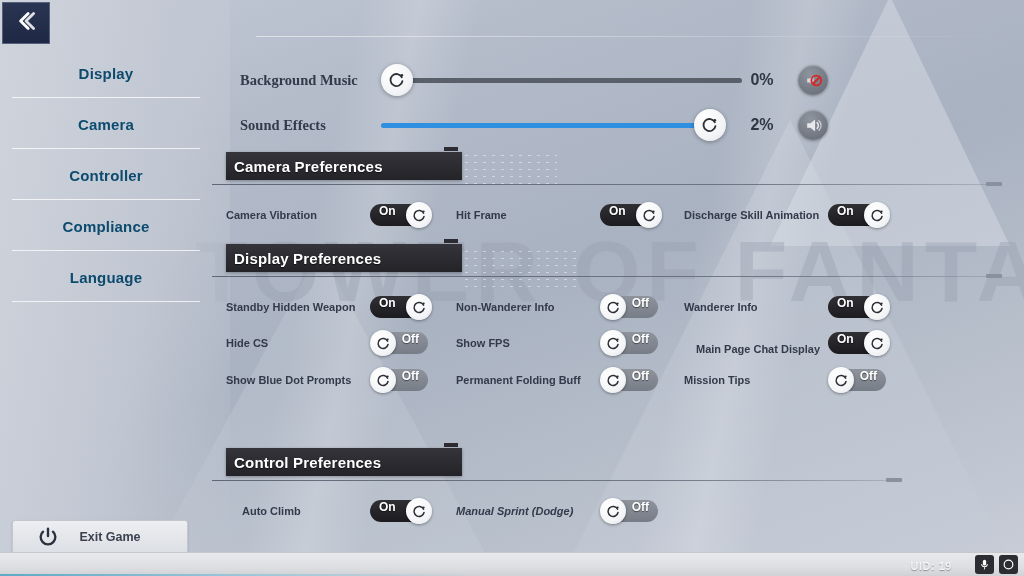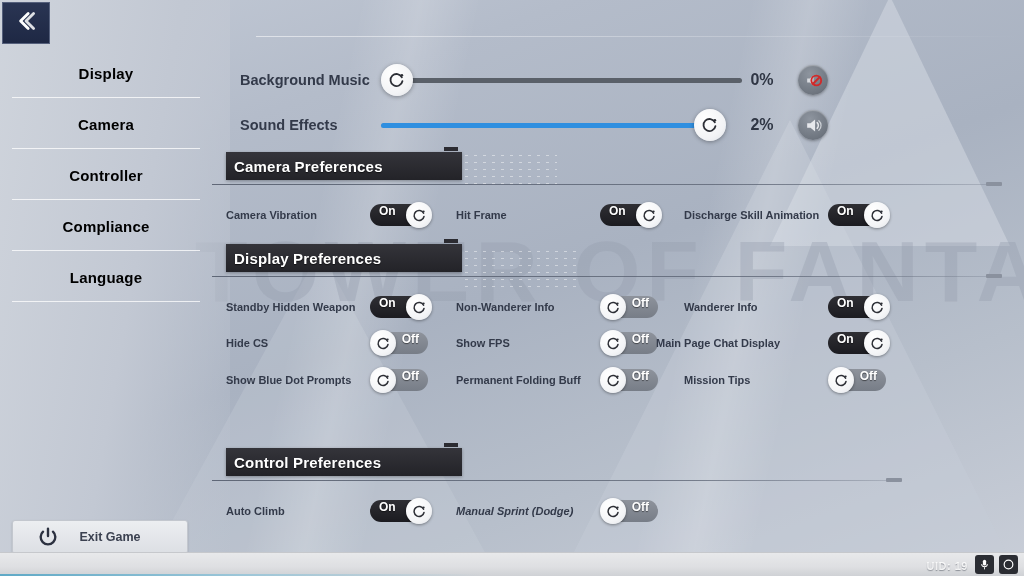--- a/index.html
+++ b/index.html
@@ -93,21 +93,21 @@
   }
 
   
   #sidebar { position:absolute; left:0; top:52px; width:212px; height:500px; z-index:4; }
   .nav-item {
     position:relative; height:42px; margin:0 10px 9px 10px;
     display:flex; align-items:center; justify-content:center;
     cursor:pointer;
   }
   .nav-item .nav-label {
-    font-size:15px; font-weight:bold; color:#000000; letter-spacing:.2px;
+    font-size:15px; font-weight:bold; color:#0c4a6e; letter-spacing:.2px;
   }
   .nav-item .nav-rule {
     position:absolute; left:2px; right:2px; bottom:-4px; height:1px;
     background:rgba(255,255,255,.75);
   }
   .nav-item.selected {
     background:linear-gradient(180deg,#2b3657 0%, #202a48 100%);
     border:1px solid #5c6789;
     border-radius:2px;
     box-shadow:0 1px 4px rgba(0,0,0,.28);
@@ -130,21 +130,21 @@
     flex:1; text-align:center; margin-right:26px;
     font-size:12.5px; font-weight:bold; color:#3b4150;
   }
 
   
   #main { position:absolute; left:212px; top:50px; right:0; bottom:24px; z-index:3; }
 
   .slider-row { position:absolute; left:14px; height:36px; display:flex; align-items:center; }
   .slider-row .sl-label {
     width:155px; font-size:14.5px; font-weight:bold; color:#333a4a;
-    text-align:left; padding-left:14px;
+    text-align:left; padding-left:14px;font-family:Liberation Serif, serif;
   }
   .track-wrap { position:relative; width:345px; height:22px; display:flex; align-items:center; }
   .track { position:absolute; height:5px; border-radius:3px; }
   .track-bg { left:0; right:0; background:rgba(120,128,142,.35); }
   .track-fill { left:0; }
   .knob {
     position:absolute; width:32px; height:32px; border-radius:50%;
     background:radial-gradient(circle at 35% 30%, #ffffff 0%, #f2f3f5 65%, #dfe1e6 100%);
     box-shadow:0 1px 4px rgba(0,0,0,.35);
     display:flex; align-items:center; justify-content:center;
@@ -219,21 +219,21 @@
   #bottom-bar {
     position:absolute; left:0; bottom:0; width:100%; height:24px; z-index:6;
     background:linear-gradient(180deg,#e8e9eb 0%, #dedfe2 60%, #cfd1d5 100%);
     border-top:1px solid #c6c8cc;
   }
   #bottom-bar .accent {
     position:absolute; left:0; bottom:0; width:480px; height:2px;
     background:linear-gradient(90deg,#5fa9c6,#9cc6d8,rgba(200,215,225,0));
   }
   #uid {
-    position:absolute; right:56px; bottom:4px;
+    position:absolute; right:72px; bottom:4px;
     font-size:11px; font-weight:bold; color:rgba(255,255,255,.85);
     text-shadow:0 1px 1px rgba(90,95,105,.6); letter-spacing:.5px;margin-top:32px;
   }
   .corner-ic {
     position:absolute; bottom:2px; width:19px; height:19px; border-radius:3px;
     display:flex; align-items:center; justify-content:center;
   }
   #mic-ic { right:30px; background:#2b2d33; }
   #circ-ic { right:6px; background:#2b2d33; }
   .corner-ic svg { width:13px; height:13px; }
@@ -460,21 +460,21 @@
         <div class="tg-pill">
           <span class="tg-txt">Off</span>
         </div>
         <div class="tg-knob">
           <svg viewBox="0 0 24 24" fill="none" stroke="#2d2f36" stroke-width="2.4" stroke-linecap="round">
             <path d="M18.5 8.4 A8 8 0 1 0 19.2 13.6"></path>
             <circle cx="18.6" cy="5.6" r="1.7" fill="#2d2f36" stroke="none"></circle>
           </svg>
         </div>
       </div>
-      <div class="opt" style="left: 444px; top: 280px; width: 140px; height: 26px;">
+      <div class="opt" style="left: 484px; top: 280px; width: 140px; height: 26px; align-items: flex-end;">
         <span class="opt-label">Main Page Chat Display</span>
       </div>
       <div class="toggle tg-on" style="position: absolute; left: 616px; top: 280px;">
         <div class="tg-pill">
           <span class="tg-txt">On</span>
         </div>
         <div class="tg-knob">
           <svg viewBox="0 0 24 24" fill="none" stroke="#2d2f36" stroke-width="2.4" stroke-linecap="round">
             <path d="M18.5 8.4 A8 8 0 1 0 19.2 13.6"></path>
             <circle cx="18.6" cy="5.6" r="1.7" fill="#2d2f36" stroke="none"></circle>
@@ -520,21 +520,21 @@
           <svg viewBox="0 0 24 24" fill="none" stroke="#2d2f36" stroke-width="2.4" stroke-linecap="round">
             <path d="M18.5 8.4 A8 8 0 1 0 19.2 13.6"></path>
             <circle cx="18.6" cy="5.6" r="1.7" fill="#2d2f36" stroke="none"></circle>
           </svg>
         </div>
       </div>
       <div class="section-hdr" style="top: 398px;">
         <span class="sh-txt">Control Preferences</span>
       </div>
       <div class="section-rule" style="top: 430px; left: 0px; width: 690px;"></div>
-      <div class="opt" style="left: 14px; top: 448px; width: 140px; height: 26px;">
+      <div class="opt" style="left: 30px; top: 448px; width: 140px; height: 26px;">
         <span class="opt-label">Auto Climb</span>
       </div>
       <div class="toggle tg-on" style="position: absolute; left: 158px; top: 448px;">
         <div class="tg-pill">
           <span class="tg-txt">On</span>
         </div>
         <div class="tg-knob">
           <svg viewBox="0 0 24 24" fill="none" stroke="#2d2f36" stroke-width="2.4" stroke-linecap="round">
             <path d="M18.5 8.4 A8 8 0 1 0 19.2 13.6"></path>
             <circle cx="18.6" cy="5.6" r="1.7" fill="#2d2f36" stroke="none"></circle>

